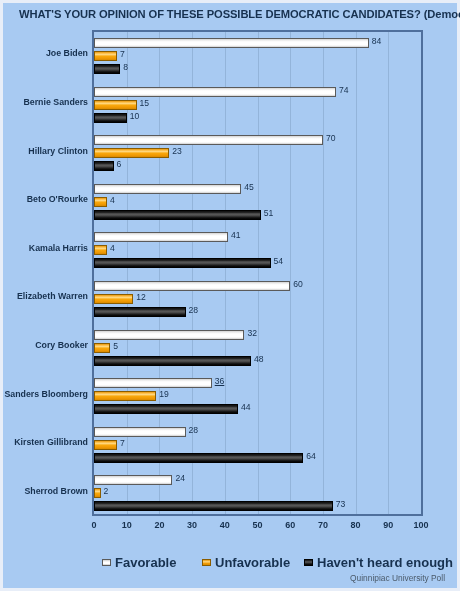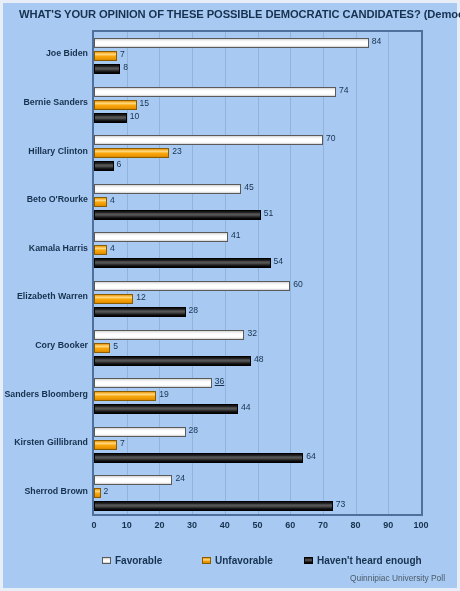--- a/index.html
+++ b/index.html
@@ -71,21 +71,21 @@
   .xtick{
     position:absolute;top:0;font-size:9px;font-weight:bold;color:#17314f;
     transform:translateX(-50%);
   }
   
   .legend{
     position:absolute;left:89px;top:552px;width:331px;height:16px;
   }
   .legend-item{
     position:absolute;top:0;display:flex;align-items:center;gap:4px;
-    font-size:10px;font-weight:bold;color:#17314f;white-space:nowrap;
+    font-size:13px;font-weight:bold;color:#17314f;white-space:nowrap;
   }
   .swatch{width:9px;height:7px;box-sizing:border-box;display:inline-block;}
   .swatch.fav{background:linear-gradient(to bottom,#cfcfcf 0%,#ffffff 40%,#ffffff 70%,#c8c8c8 100%);border:1px solid #5a5a5a;}
   .swatch.unf{background:linear-gradient(to bottom,#e8960a 0%,#ffd77e 35%,#f09a05 70%,#d98a00 100%);border:1px solid #8a5c00;}
   .swatch.unh{background:linear-gradient(to bottom,#101010 0%,#5b5b5b 40%,#1a1a1a 75%,#000000 100%);border:1px solid #000;}
   .source{
     position:absolute;right:12px;top:570px;
     font-size:8.4px;color:#4a5a6a;white-space:nowrap;
   }
 </style>

